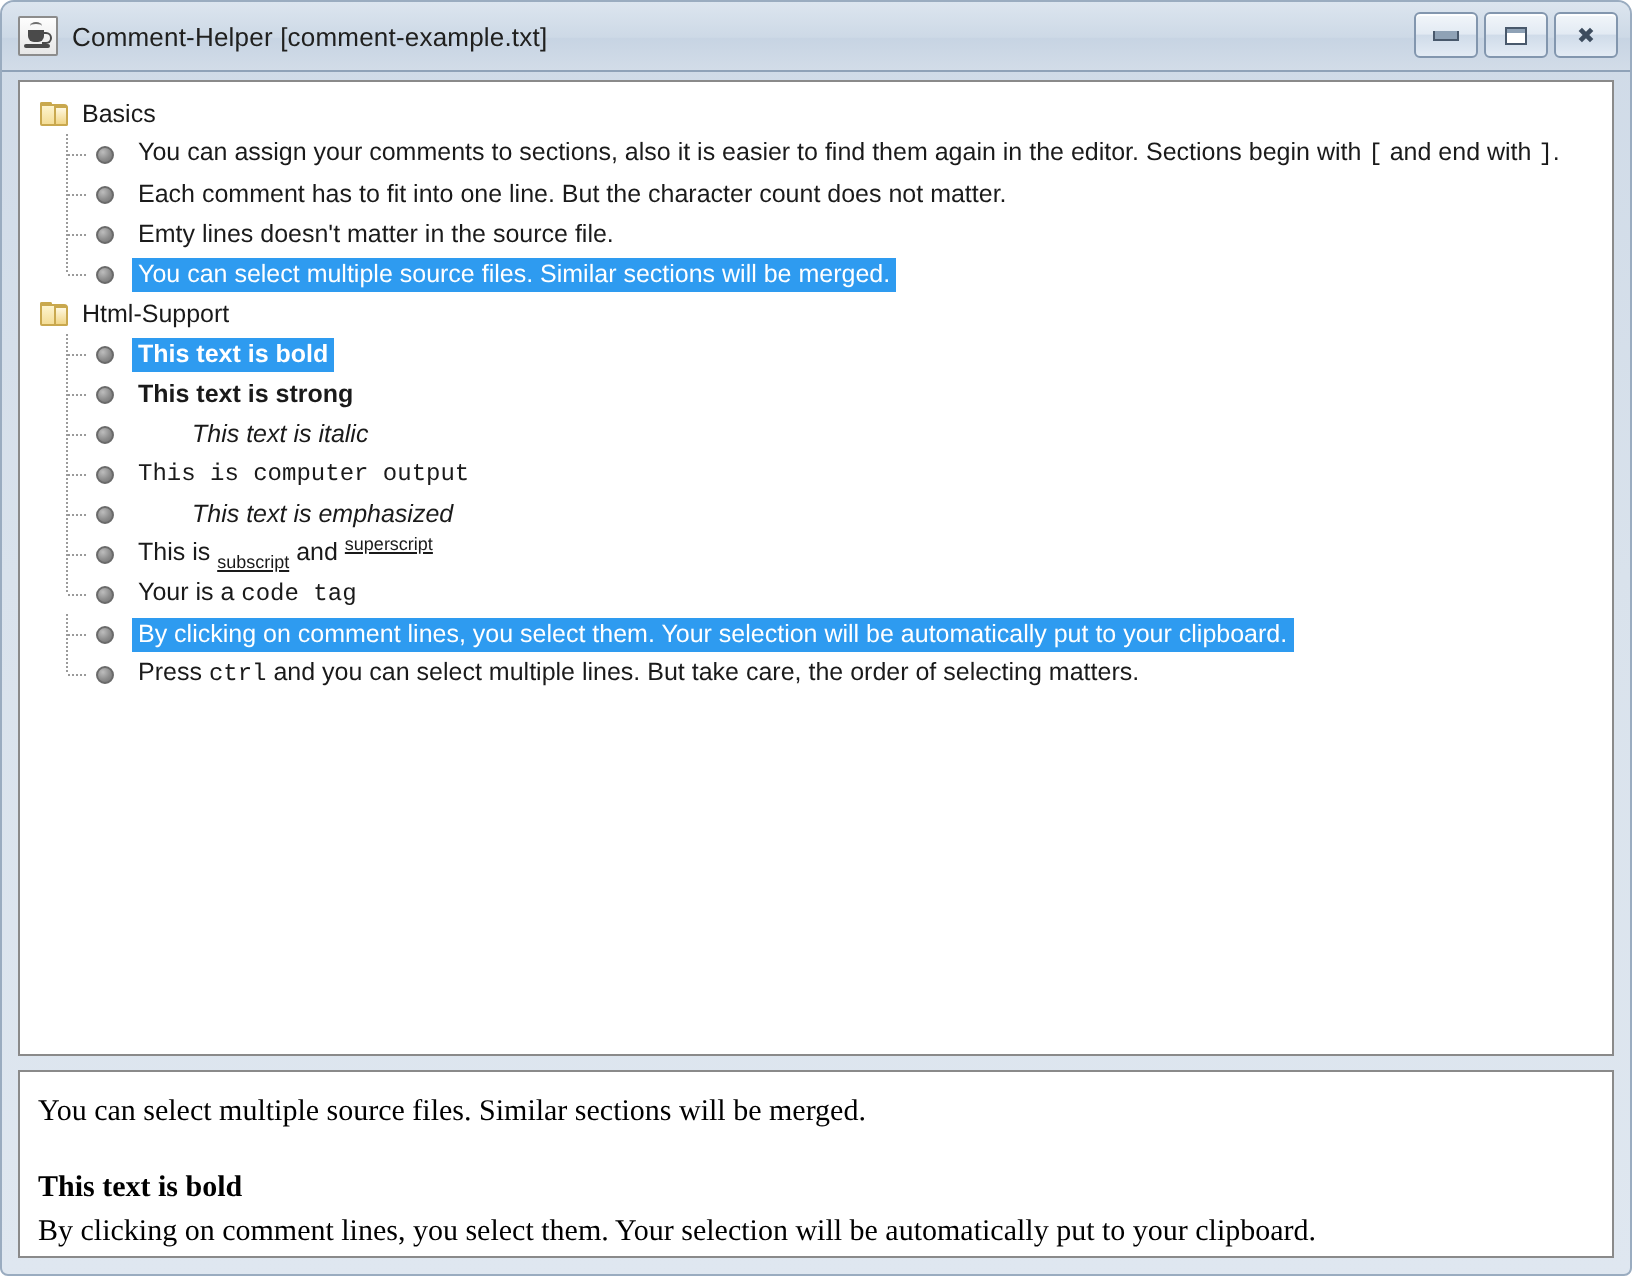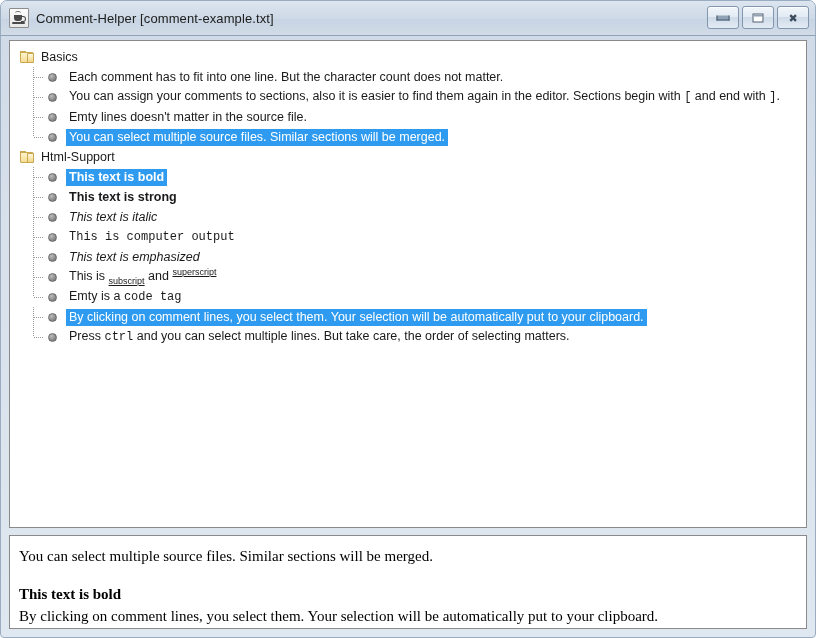--- a/index.html
+++ b/index.html
@@ -255,21 +255,21 @@
     padding: 1px 3px 2px 3px;
     border-radius: 0;
   }
   .leaf-text.selected {
     background: #2e9bf0;
     color: #ffffff;
   }
 
   .mono { font-family: "Liberation Mono", monospace; font-size: 12px; }
   .b { font-weight: bold; }
-  .i { font-style: italic; }
+  .i { font-style: italic; margin-left: 27px; }
   sub, sup { font-size: 9px; text-decoration: underline; }
   sub { vertical-align: -4px; }
   sup { vertical-align: 5px; }
 </style>
 </head>
 <body>
 
 <div class="window">
 
   <div class="titlebar">
@@ -305,29 +305,29 @@
               <span class="front"></span>
             </span>
             <span class="section-label">Basics</span>
           </div>
           <div class="node-leaf">
             <span class="elbow">
               <span class="vert"></span>
               <span class="horz"></span>
             </span>
             <span class="bullet"></span>
+            <span class="leaf-text"><span>You can assign your comments to sections, also it is easier to find them again in the editor. Sections begin with </span><span class="mono">[</span><span> and end with </span><span class="mono">]</span><span>.</span></span>
+          </div>
+          <div class="node-leaf">
+            <span class="elbow">
+              <span class="vert"></span>
+              <span class="horz"></span>
+            </span>
+            <span class="bullet"></span>
             <span class="leaf-text"><span>Each comment has to fit into one line. But the character count does not matter.</span></span>
-          </div>
-          <div class="node-leaf">
-            <span class="elbow">
-              <span class="vert"></span>
-              <span class="horz"></span>
-            </span>
-            <span class="bullet"></span>
-            <span class="leaf-text"><span>You can assign your comments to sections, also it is easier to find them again in the editor. Sections begin with </span><span class="mono">[</span><span> and end with </span><span class="mono">]</span><span>.</span></span>
           </div>
           <div class="node-leaf">
             <span class="elbow">
               <span class="vert"></span>
               <span class="horz"></span>
             </span>
             <span class="bullet"></span>
             <span class="leaf-text"><span>Emty lines doesn't matter in the source file.</span></span>
           </div>
           <div class="node-leaf">
@@ -393,21 +393,21 @@
             </span>
             <span class="bullet"></span>
             <span class="leaf-text"><span>This is </span><sub>subscript</sub><span> and </span><sup>superscript</sup></span>
           </div>
           <div class="node-leaf">
             <span class="elbow last">
               <span class="vert"></span>
               <span class="horz"></span>
             </span>
             <span class="bullet"></span>
-            <span class="leaf-text"><span>Emty is a </span><span class="mono">code tag</span></span>
+            <span class="leaf-text"><span>Your is a </span><span class="mono">code tag</span></span>
           </div>
           <div class="node-leaf">
             <span class="elbow">
               <span class="vert"></span>
               <span class="horz"></span>
             </span>
             <span class="bullet"></span>
             <span class="leaf-text selected"><span>By clicking on comment lines, you select them. Your selection will be automatically put to your clipboard.</span></span>
           </div>
           <div class="node-leaf">

